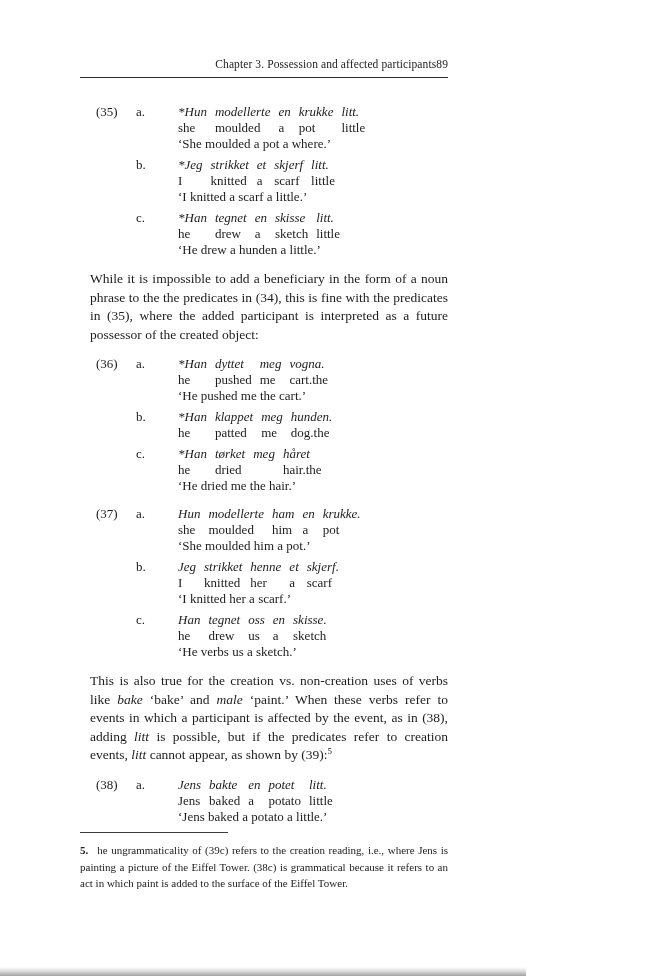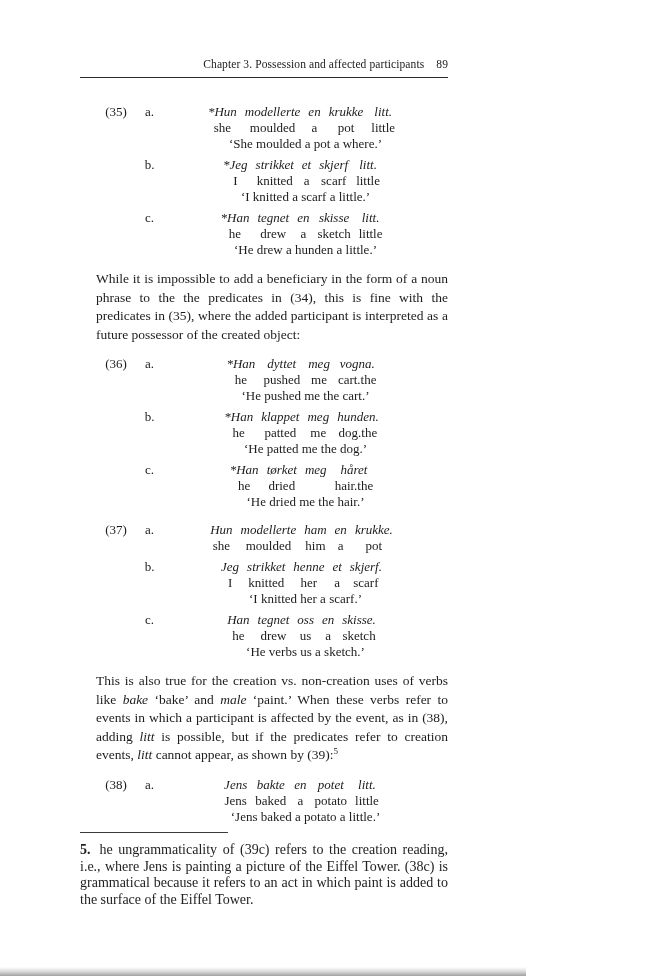--- a/index.html
+++ b/index.html
@@ -9,45 +9,45 @@
     font-family:"Liberation Serif","DejaVu Serif",serif;
     color:#1c1c1c;
   }
   .page { position:relative; width:526px; height:976px; background:#ffffff; overflow:hidden; }
   .content { padding:58px 78px 0 80px; }
 
   .running-header {
     display:flex; justify-content:flex-end; align-items:baseline;
     font-size:11.5px; color:#222; letter-spacing:0.1px;
   }
-  .rh-num { margin-left:12px; }
+  .rh-num { margin-left:0; }
   .header-rule { border-top:1px solid #2b2b2b; margin-top:7px; }
 
   .example-block { margin:0 0 12px 16px; font-size:13px; }
   .first-example { margin-top:26px; }
-  .ex-row { display:flex; align-items:flex-start; margin-bottom:5px;text-align:center; }
+  .ex-row { display:flex; align-items:flex-start; margin-bottom:5px; }
   .ex-row:last-child { margin-bottom:0; }
   .ex-num { width:40px; flex:none; }
   .ex-letter { width:27px; flex:none; }
-  .ex-content { flex:1; }
+  .ex-content { flex:1;margin-left:15px; }
   .w { display:inline-block; vertical-align:top; margin-right:8px; }
   .src { display:block; font-style:italic; line-height:16px; white-space:nowrap; }
   .gl  { display:block; font-style:normal; line-height:16px; white-space:nowrap; }
   .trans { line-height:16px; }
 
   .body-par {
     font-size:13.5px; line-height:18.5px; text-align:justify;
-    margin:0 0 12px 16px;
+    margin:0 0 12px 10px;
   }
   .it { }
   .fn-ref { font-size:9px; vertical-align:super; line-height:0; }
 
   .footnote-area { position:absolute; left:80px; right:78px; top:832px; }
   .footnote-rule { width:148px; border-top:1px solid #3a3a3a; margin-bottom:9px; }
-  .footnote { font-size:14px; line-height:16.5px; text-align:justify; color:#222; }
+  .footnote { font-size:11px; line-height:16.5px; text-align:justify; color:#222; }
   .fn-marker { font-weight:bold; margin-right:9px; }
 
   .page-edge {
     position:absolute; left:0; right:0; bottom:0; height:9px;
     background:linear-gradient(to bottom,#ffffff 0%,#dedede 45%,#a2a2a2 100%);
   }
 </style>
 </head>
 <body>
 
@@ -96,39 +96,39 @@
           <div class="ex-content">
             <div class="interlinear"><span class="w"><span class="src">*Han</span><span class="gl">he</span></span><span class="w"><span class="src">dyttet</span><span class="gl">pushed</span></span><span class="w"><span class="src">meg</span><span class="gl">me</span></span><span class="w"><span class="src">vogna.</span><span class="gl">cart.the</span></span></div>
             <div class="trans">‘He pushed me the cart.’</div>
           </div>
         </div>
         <div class="ex-row">
           <span class="ex-num"></span>
           <span class="ex-letter">b.</span>
           <div class="ex-content">
             <div class="interlinear"><span class="w"><span class="src">*Han</span><span class="gl">he</span></span><span class="w"><span class="src">klappet</span><span class="gl">patted</span></span><span class="w"><span class="src">meg</span><span class="gl">me</span></span><span class="w"><span class="src">hunden.</span><span class="gl">dog.the</span></span></div>
-            <div class="trans">‘He patted me the dog.’</div>
           </div>
         </div>
         <div class="ex-row">
           <span class="ex-num"></span>
           <span class="ex-letter">c.</span>
           <div class="ex-content">
             <div class="interlinear"><span class="w"><span class="src">*Han</span><span class="gl">he</span></span><span class="w"><span class="src">tørket</span><span class="gl">dried</span></span><span class="w"><span class="src">meg</span><span class="gl"></span></span><span class="w"><span class="src">håret</span><span class="gl">hair.the</span></span></div>
             <div class="trans">‘He dried me the hair.’</div>
           </div>
         </div>
       </section>
 
     <section class="example-block">
         <div class="ex-row">
           <span class="ex-num">(37)</span>
           <span class="ex-letter">a.</span>
           <div class="ex-content">
             <div class="interlinear"><span class="w"><span class="src">Hun</span><span class="gl">she</span></span><span class="w"><span class="src">modellerte</span><span class="gl">moulded</span></span><span class="w"><span class="src">ham</span><span class="gl">him</span></span><span class="w"><span class="src">en</span><span class="gl">a</span></span><span class="w"><span class="src">krukke.</span><span class="gl">pot</span></span></div>
+            <div class="trans">‘She moulded him a pot.’</div>
           </div>
         </div>
         <div class="ex-row">
           <span class="ex-num"></span>
           <span class="ex-letter">b.</span>
           <div class="ex-content">
             <div class="interlinear"><span class="w"><span class="src">Jeg</span><span class="gl">I</span></span><span class="w"><span class="src">strikket</span><span class="gl">knitted</span></span><span class="w"><span class="src">henne</span><span class="gl">her</span></span><span class="w"><span class="src">et</span><span class="gl">a</span></span><span class="w"><span class="src">skjerf.</span><span class="gl">scarf</span></span></div>
             <div class="trans">‘I knitted her a scarf.’</div>
           </div>
         </div>

